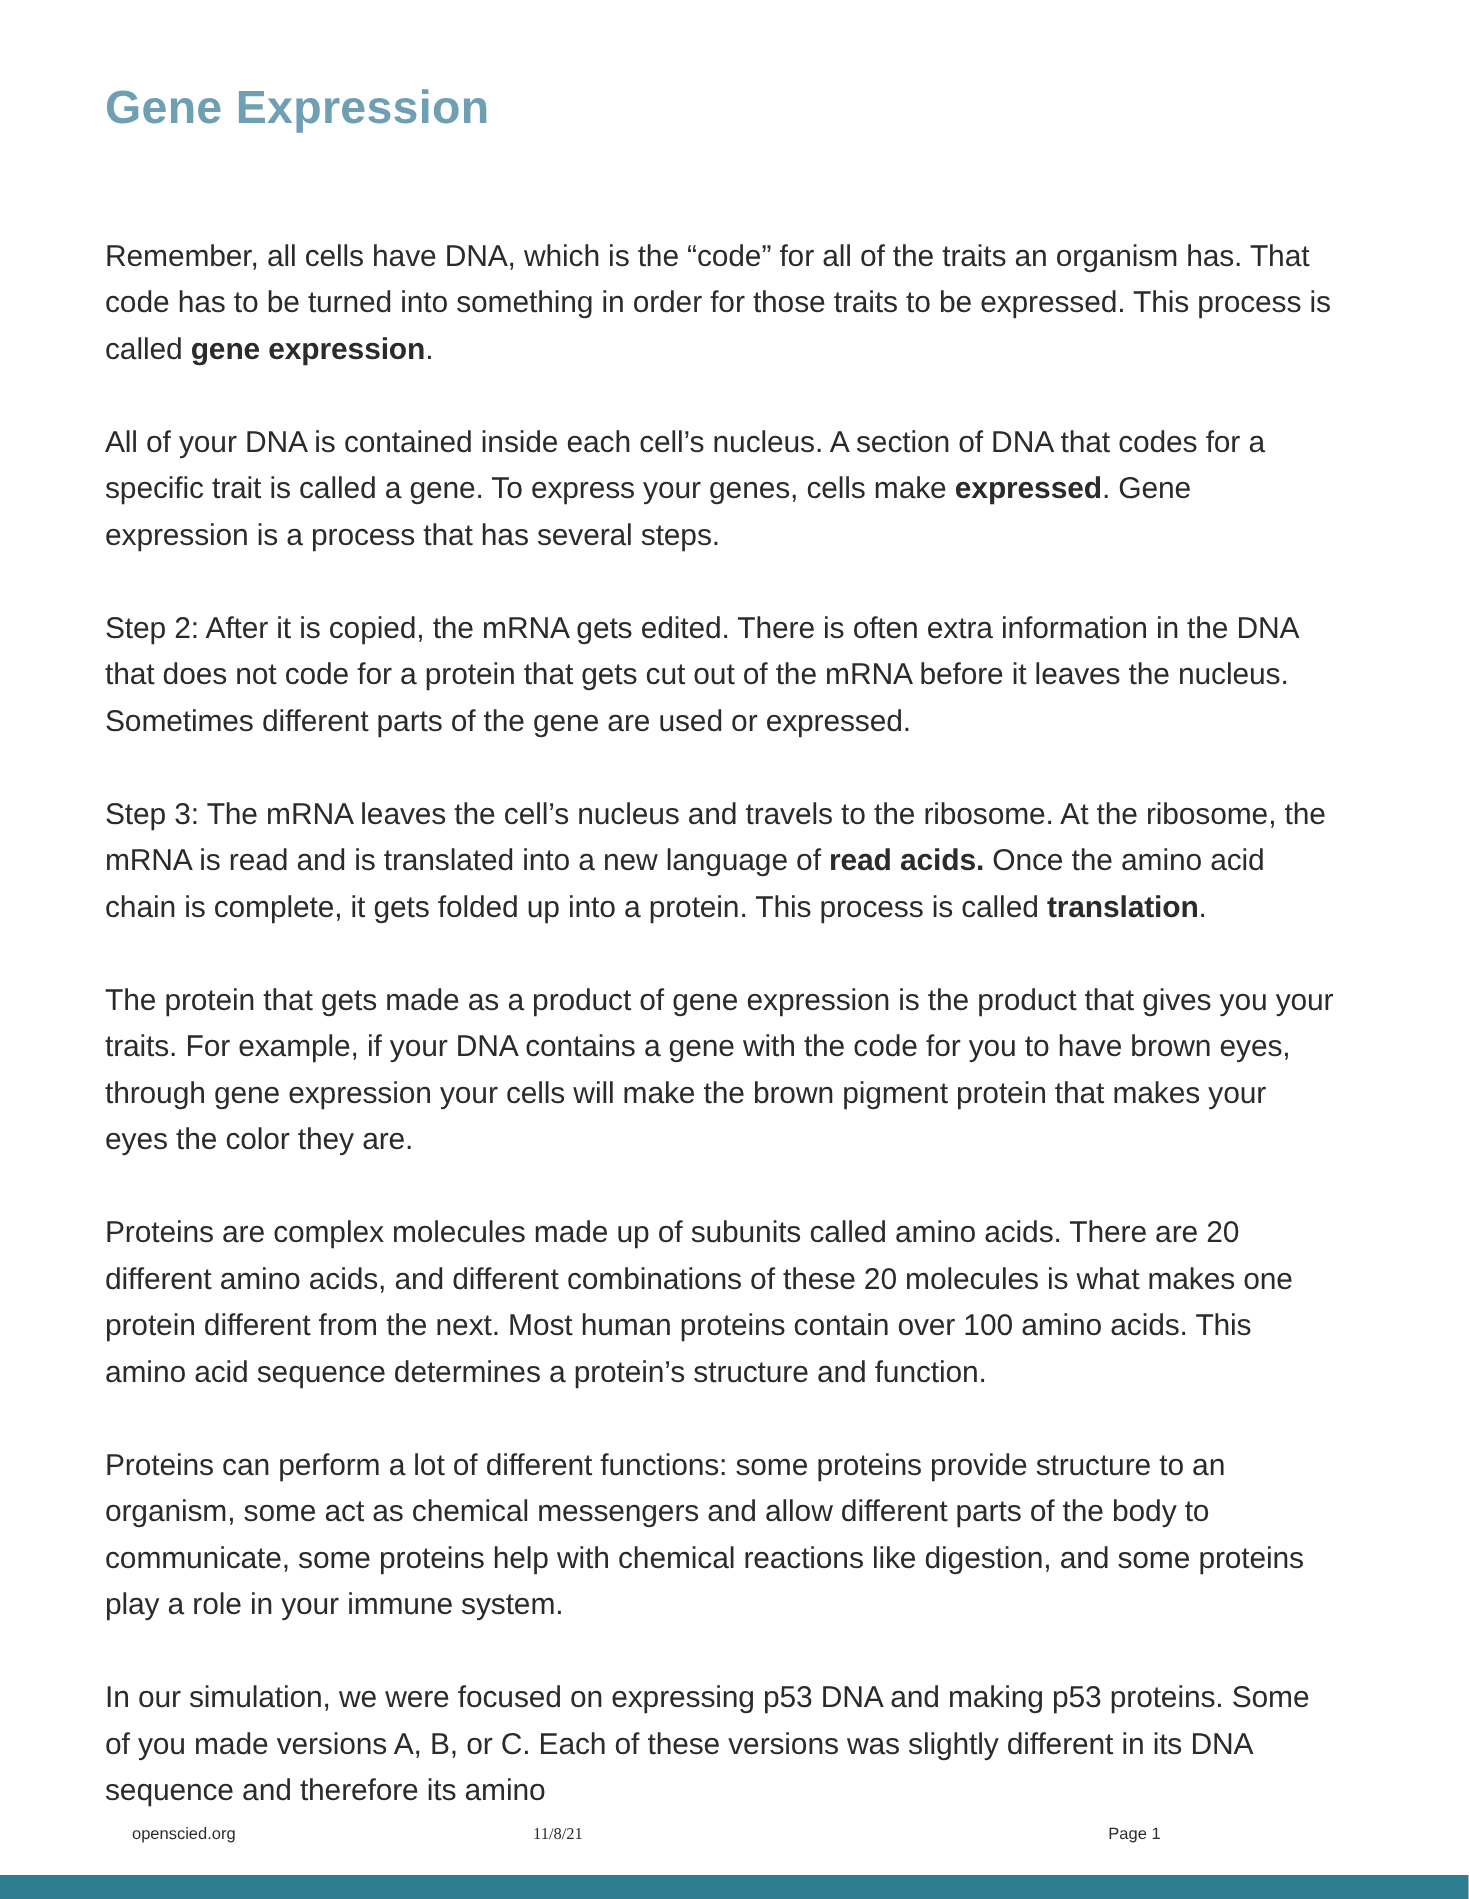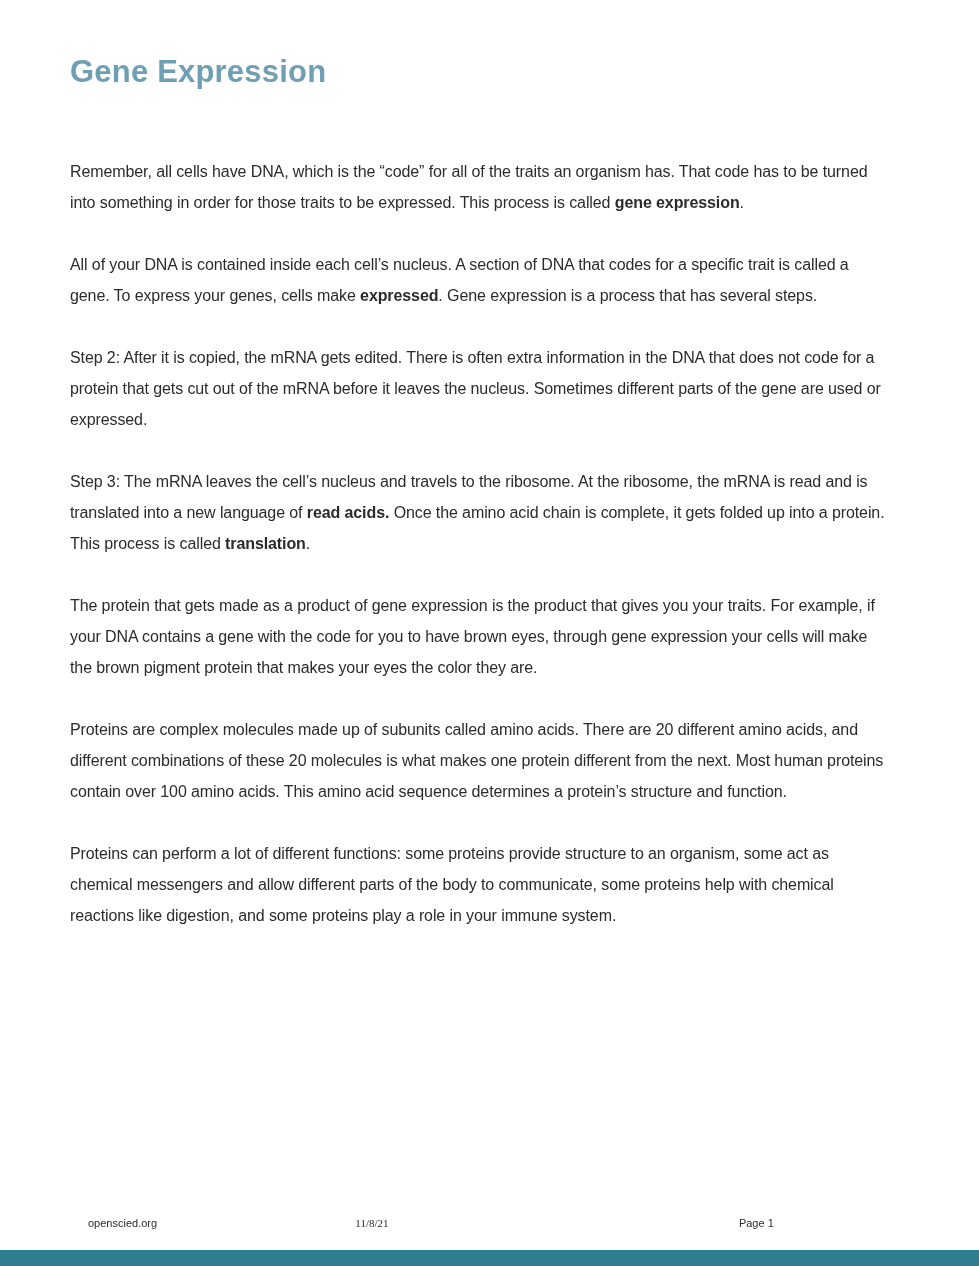--- a/index.html
+++ b/index.html
@@ -18,21 +18,21 @@
   .doc-title {
     margin: 0 0 66px 0;
     font-size: 31px;
     line-height: 36px;
     font-weight: bold;
     color: var(--color-title, #6f9fb3);
     letter-spacing: 0.2px;
   }
   .doc-body p {
     margin: 31px 0;
-    font-size: 16px;
+    font-size: 20px;
     line-height: 31px;
     letter-spacing: -0.1px;
   }
   .doc-body p:first-child { margin-top: 0; }
   .doc-body strong { font-weight: bold; }
   .footer {
     position: absolute;
     left: 88px;
     right: 89px;
     bottom: 36px;
@@ -60,20 +60,21 @@
   <div class="content">
     <h1 class="doc-title">Gene Expression</h1>
     <main class="doc-body">
         <p><span>Remember, all cells have DNA, which is the “code” for all of the traits an organism has. That code has to be turned into something in order for those traits to be expressed. This process is called </span><strong>gene expression</strong><span>.</span></p>
         <p><span>All of your DNA is contained inside each cell’s nucleus. A section of DNA that codes for a specific trait is called a gene. To express your genes, cells make </span><strong>expressed</strong><span>. Gene expression is a process that has several steps.</span></p>
         <p><span>Step 2: After it is copied, the mRNA gets edited. There is often extra information in the DNA that does not code for a protein that gets cut out of the mRNA before it leaves the nucleus. Sometimes different parts of the gene are used or expressed.</span></p>
         <p><span>Step 3: The mRNA leaves the cell’s nucleus and travels to the ribosome. At the ribosome, the mRNA is read and is translated into a new language of </span><strong>read acids.</strong><span> Once the amino acid chain is complete, it gets folded up into a protein. This process is called </span><strong>translation</strong><span>.</span></p>
         <p><span>The protein that gets made as a product of gene expression is the product that gives you your traits. For example, if your DNA contains a gene with the code for you to have brown eyes, through gene expression your cells will make the brown pigment protein that makes your eyes the color they are.</span></p>
         <p><span>Proteins are complex molecules made up of subunits called amino acids. There are 20 different amino acids, and different combinations of these 20 molecules is what makes one protein different from the next. Most human proteins contain over 100 amino acids. This amino acid sequence determines a protein’s structure and function.</span></p>
         <p><span>Proteins can perform a lot of different functions: some proteins provide structure to an organism, some act as chemical messengers and allow different parts of the body to communicate, some proteins help with chemical reactions like digestion, and some proteins play a role in your immune system.</span></p>
+        <p><span>In our simulation, we were focused on expressing p53 DNA and making p53 proteins. Some of you made versions A, B, or C. Each of these versions was slightly different in its DNA sequence and therefore its amino</span></p>
       </main>
   </div>
 
   <div class="footer">
     <span class="f-left">openscied.org</span>
     <span class="f-center">11/8/21</span>
     <span class="f-right">Page 1</span>
   </div>
 
   <div class="bottom-bar"></div>

